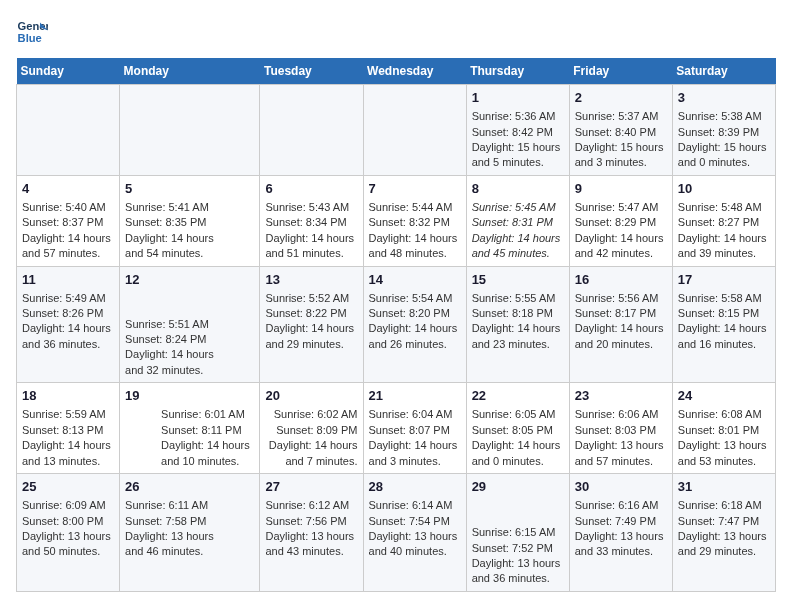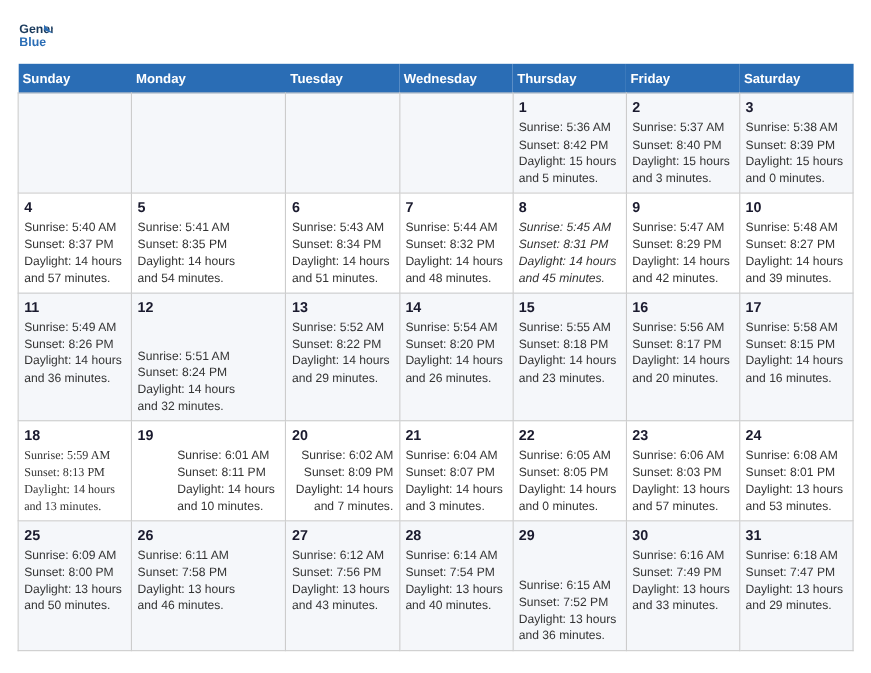--- a/index.html
+++ b/index.html
@@ -237,21 +237,21 @@
           <span class="day-num">17</span>
           <div class="cell-content" style="white-space: pre-line;">Sunrise: 5:58 AM
 Sunset: 8:15 PM
 Daylight: 14 hours
 and 16 minutes.</div>
         </td>
       </tr>
       <tr>
         <td>
           <span class="day-num">18</span>
-          <div class="cell-content" style="white-space: pre-line; font-family: Liberation Serif, serif;">Sunrise: 5:59 AM
+          <div class="cell-content" style="white-space: pre-line;">Sunrise: 5:59 AM
 Sunset: 8:13 PM
 Daylight: 14 hours
 and 13 minutes.</div>
         </td>
         <td>
           <span class="day-num">19</span>
           <div class="cell-content" style="white-space: pre-line; margin-left: 36px;">Sunrise: 6:01 AM
 Sunset: 8:11 PM
 Daylight: 14 hours
 and 10 minutes.</div>

